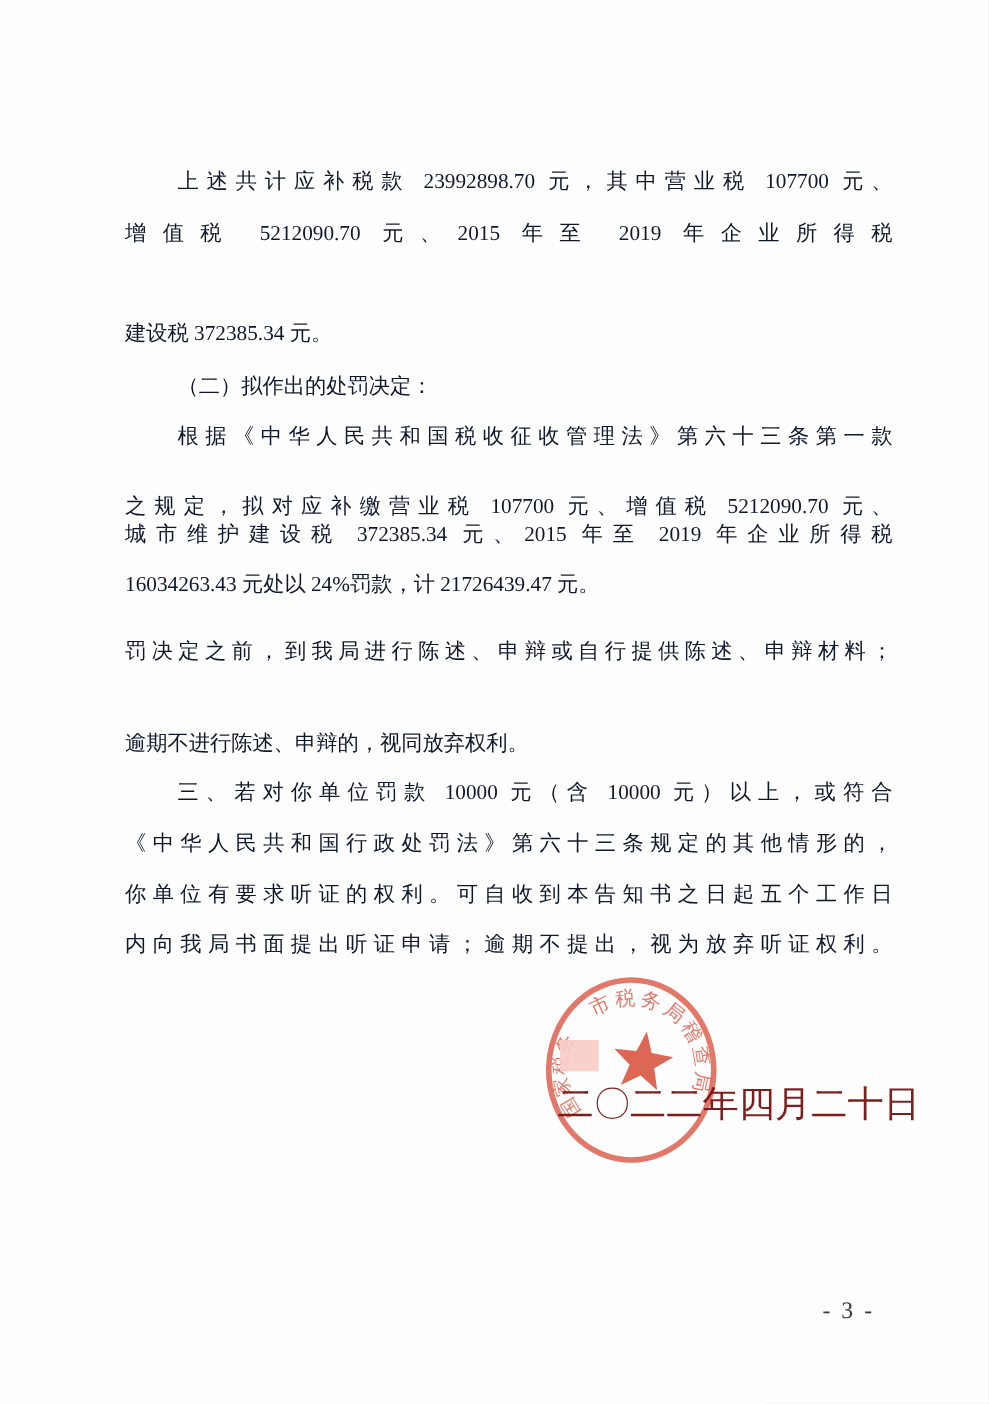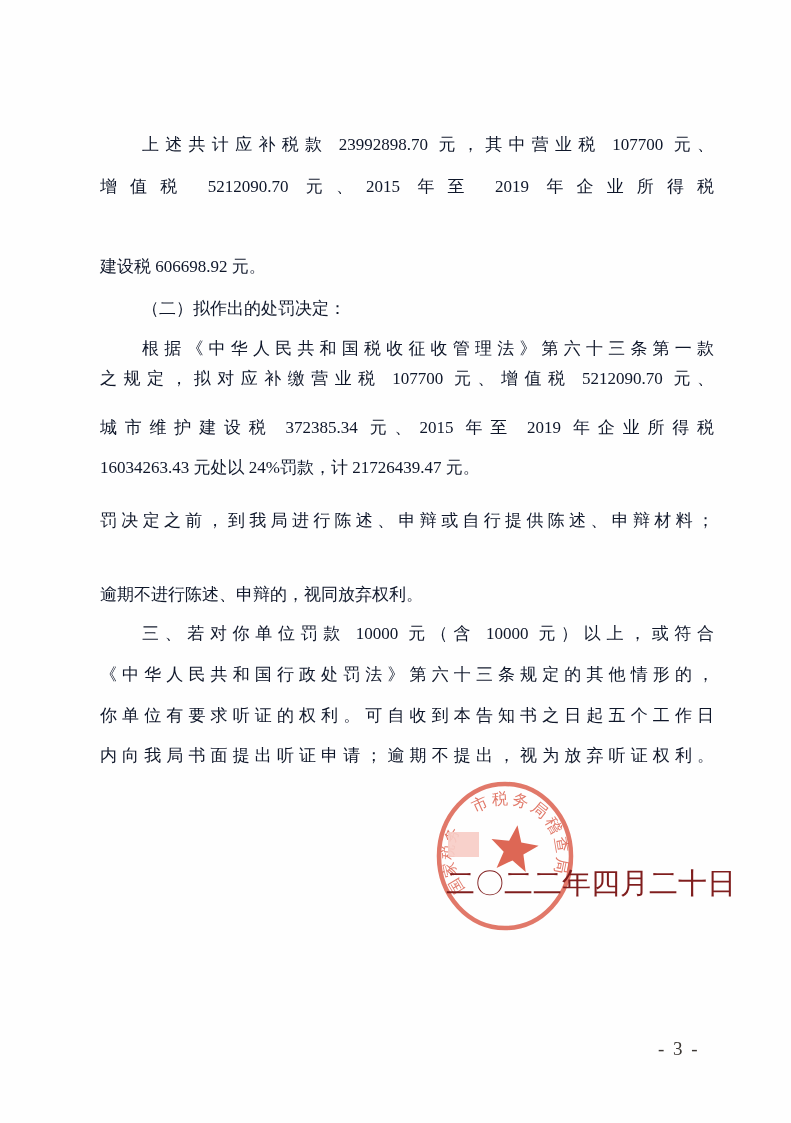--- a/index.html
+++ b/index.html
@@ -54,24 +54,24 @@
     white-space:nowrap;
   }
 </style>
 </head>
 <body>
 
 <div class="page">
 
   <div class="line indent jfull" style="top:130px">上述共计应补税款 23992898.70 元，其中营业税 107700 元、</div>
   <div class="line jfull" style="top:172px">增值税 5212090.70 元、2015 年至 2019 年企业所得税</div>
-  <div class="line" style="top:252px">建设税 606698.92 元。</div>
+  <div class="line" style="top:252px">建设税 372385.34 元。</div>
   <div class="line indent" style="top:294px">（二）拟作出的处罚决定：</div>
   <div class="line indent jfull" style="top:334px">根据《中华人民共和国税收征收管理法》第六十三条第一款</div>
-  <div class="line jfull" style="top:364px">之规定，拟对应补缴营业税 107700 元、增值税 5212090.70 元、</div>
+  <div class="line jfull" style="top:390px">之规定，拟对应补缴营业税 107700 元、增值税 5212090.70 元、</div>
   <div class="line jfull" style="top:413px">城市维护建设税 372385.34 元、2015 年至 2019 年企业所得税</div>
   <div class="line" style="top:453px">16034263.43 元处以 24%罚款，计 21726439.47 元。</div>
   <div class="line jfull" style="top:506px">罚决定之前，到我局进行陈述、申辩或自行提供陈述、申辩材料；</div>
   <div class="line" style="top:580px">逾期不进行陈述、申辩的，视同放弃权利。</div>
   <div class="line indent jfull" style="top:619px">三、若对你单位罚款 10000 元（含 10000 元）以上，或符合</div>
   <div class="line jfull" style="top:660px">《中华人民共和国行政处罚法》第六十三条规定的其他情形的，</div>
   <div class="line jfull" style="top:741px">内向我局书面提出听证申请；逾期不提出，视为放弃听证权利。</div>
   <div class="line jfull" style="top:701px">你单位有要求听证的权利。可自收到本告知书之日起五个工作日</div>
 
   <svg class="seal" width="160" height="170" viewBox="0 0 160 170" aria-hidden="true">

